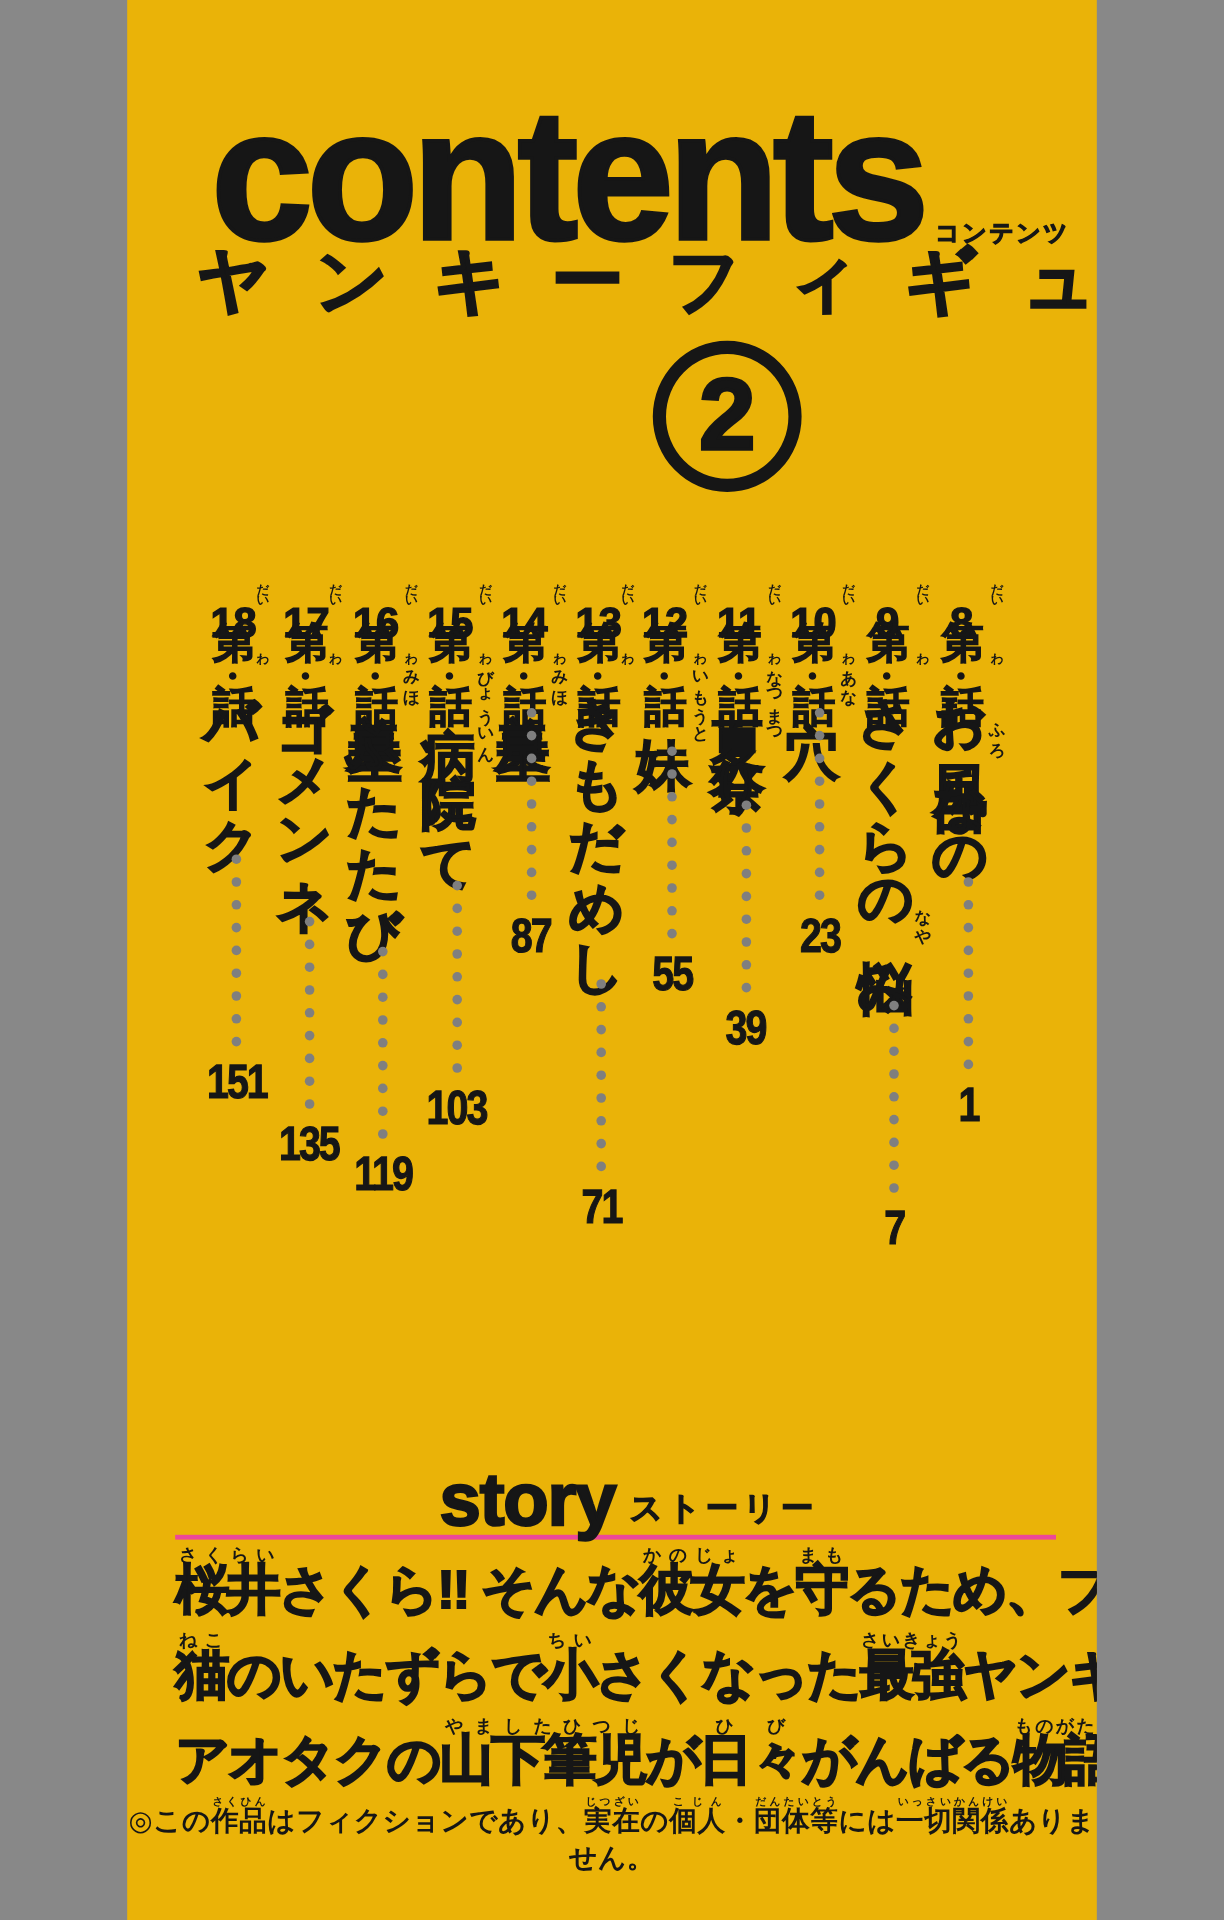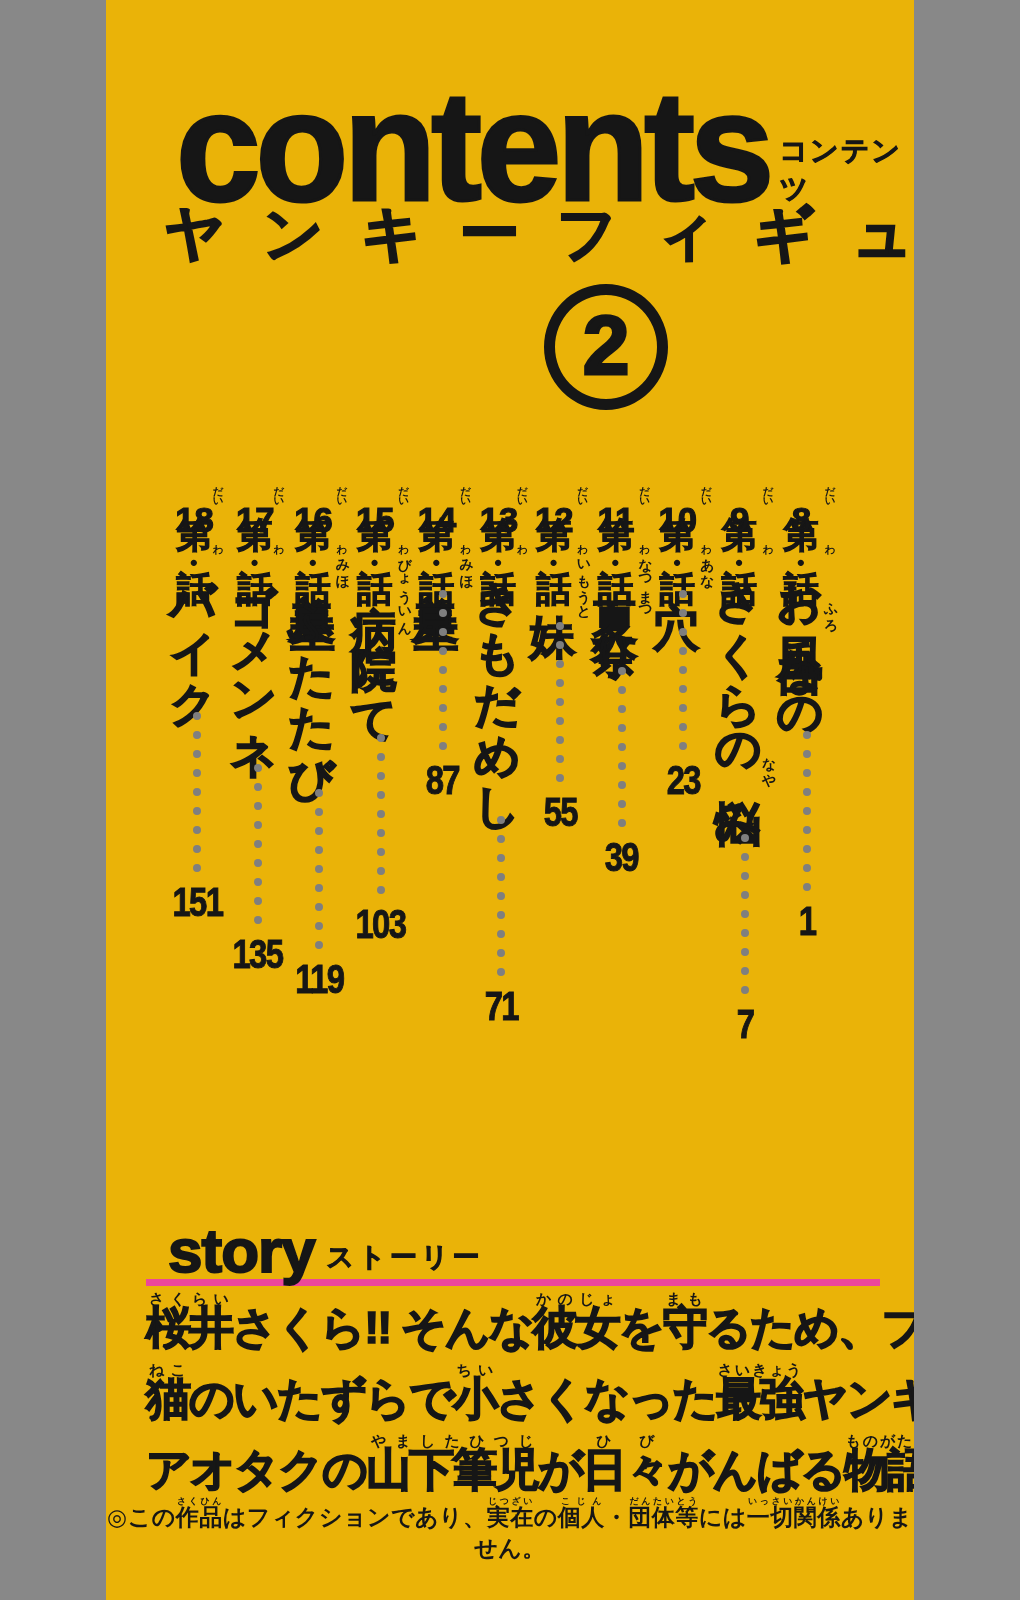--- a/index.html
+++ b/index.html
@@ -5,21 +5,21 @@
   :root{ --ink:#161616; --dot:#7f7f7f; }
   *{ margin:0; padding:0; box-sizing:border-box; }
   body{ background:#888; font-family:"Liberation Sans","DejaVu Sans",sans-serif; }
   .page{ position:relative; width:808px; height:1600px; background:#eab308; color:var(--ink);
          margin:0 auto; overflow:hidden;text-decoration:underline; }
 
   
   .title-row{ position:absolute; top:70px; left:70px; display:flex; align-items:flex-end; }
   .big-title{ font-size:152px; line-height:1.0; font-weight:900; letter-spacing:-5px;
               transform:scaleY(1.02); -webkit-text-stroke:3px var(--ink); }
-  .title-furi{ font-size:28px; font-weight:bold; letter-spacing:2px; margin:16px 0 14px 10px;
+  .title-furi{ font-size:20px; font-weight:bold; letter-spacing:2px; margin:16px 0 14px 10px;
                -webkit-text-stroke:1px var(--ink); }
   .series{ position:absolute; top:204px; left:58px; width:848px; display:flex;
            justify-content:space-between; font-size:60px; font-weight:900; line-height:1;
            -webkit-text-stroke:2px var(--ink); }
   .volume-badge{ position:absolute; top:284px; left:438px; width:124px; height:126px;
                  border:11px solid var(--ink); border-radius:50%;
                  display:flex; align-items:center; justify-content:center; }
   .volume-badge span{ font-size:84px; font-weight:900; -webkit-text-stroke:3px var(--ink);
                       transform:translateY(-2px); }
 
@@ -33,21 +33,21 @@
   .ch-title{ font-size:46px; font-weight:900; letter-spacing:-1px; -webkit-text-stroke:1.6px var(--ink); }
   .tcy{ text-combine-upright:all; -webkit-text-combine:horizontal; }
   ruby rt{ font-size:0.30em; font-weight:bold; letter-spacing:0; -webkit-text-stroke:0 transparent; }
   .dots{ display:flex; flex-direction:column; gap:11px; padding:10px 0 8px 0; }
   .dot{ width:8px; height:8px; border-radius:50%; background:var(--dot); }
   .ch-page{ font-size:40px; font-weight:900; letter-spacing:-2px; transform:scaleX(0.82);
             -webkit-text-stroke:1px var(--ink); }
 
   
   .story{ position:absolute; top:1222px; left:40px; right:34px; }
-  .story-head{ display:flex; align-items:flex-end; border-bottom:7px solid #ec4899; padding:0 0 0 22px; }
+  .story-head{ display:flex; align-items:flex-end; border-bottom:4px solid #ec4899; padding:0 0 0 22px;justify-content:center; }
   .story-title{ font-size:62px; font-weight:900; line-height:0.92; letter-spacing:-1px;
                 -webkit-text-stroke:2px var(--ink); }
   .story-furi{ font-size:27px; font-weight:bold; letter-spacing:4px; margin:0 0 4px 12px;
                -webkit-text-stroke:1px var(--ink); }
   .story-lines{ margin-top:6px; }
   .story-line{ font-size:45px; font-weight:900; letter-spacing:-2px; line-height:1.58;
                white-space:nowrap; -webkit-text-stroke:1.6px var(--ink); }
   .story-line ruby rt{ font-size:15px; }
 
   

